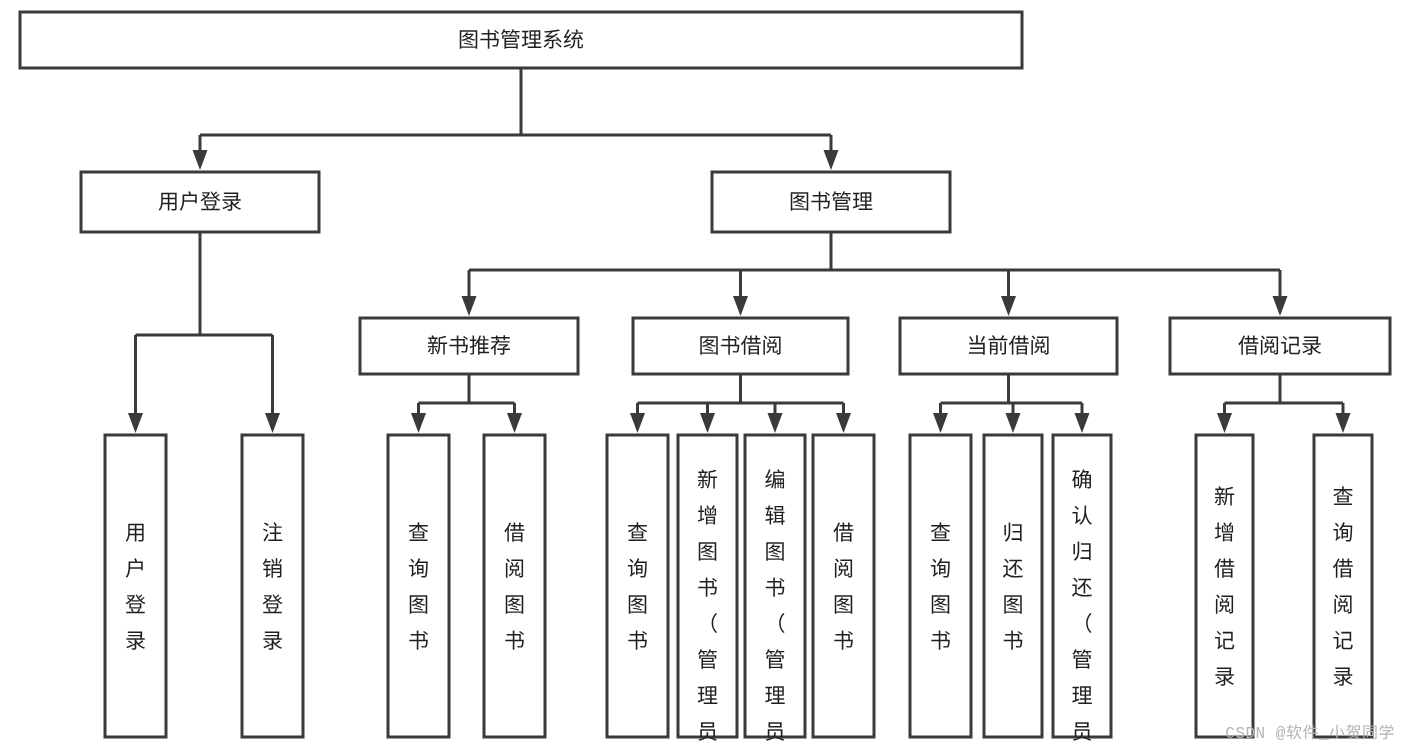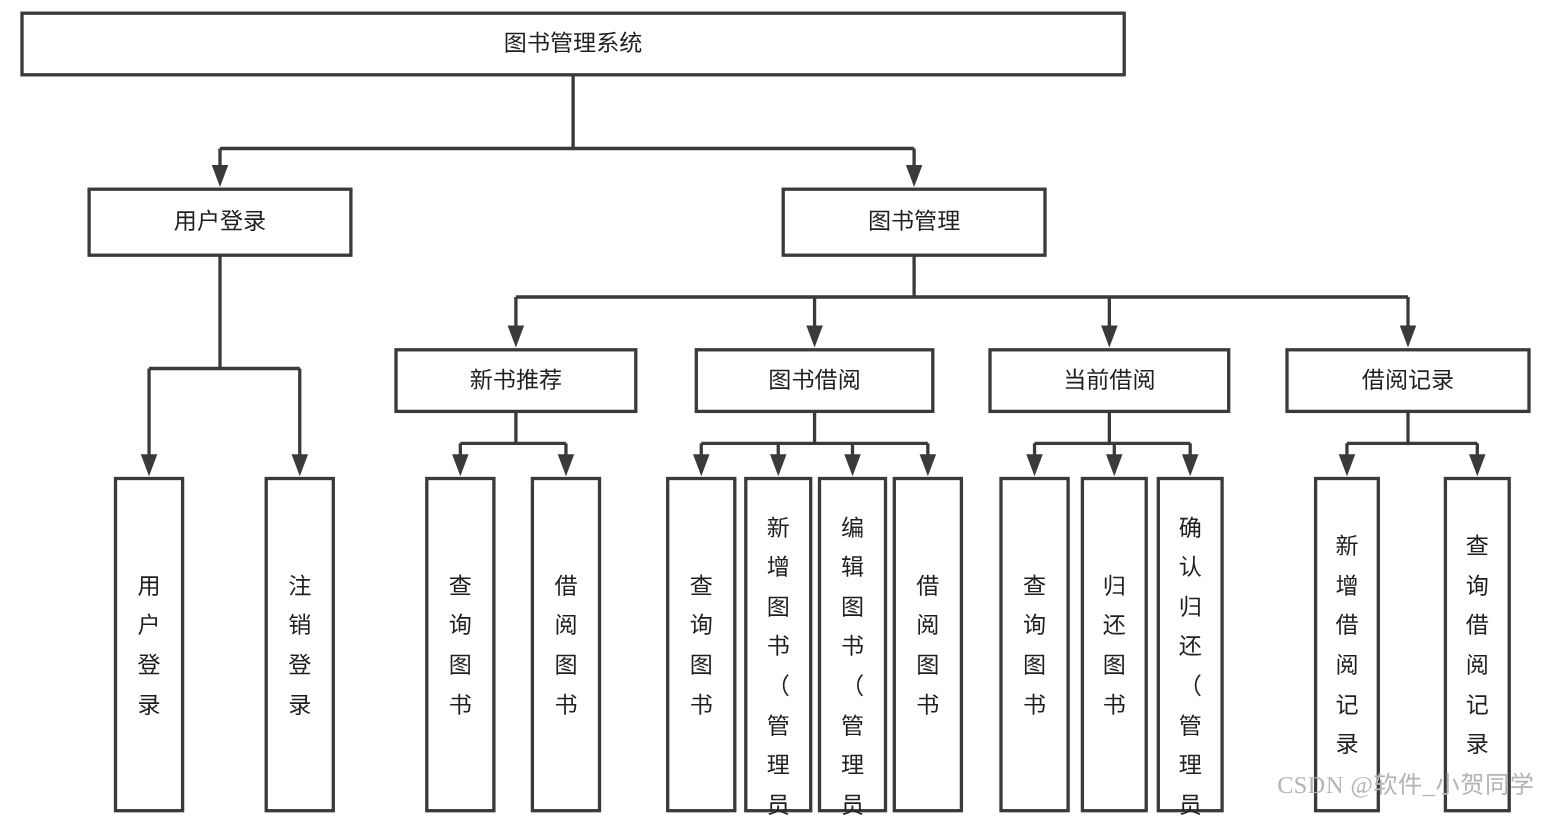--- a/index.html
+++ b/index.html
@@ -33,23 +33,23 @@
   .edge-line{
     stroke:#3a3a3a;
     stroke-width:3;
     fill:none;
     stroke-linecap:butt;
   }
   .edge-arrow{fill:#3a3a3a;stroke:none;}
 
   .watermark{
     position:absolute;
-    right:10px;bottom:20px;
-    font-family:Liberation Serif, serif;
-    font-size:22px;
+    right:10px;bottom:4px;
+    font-family:Liberation Mono, monospace;
+    font-size:16px;
     color:#b4b4b4;
     white-space:nowrap;
     letter-spacing:0.5px;
     pointer-events:none;
   }
 </style>
 </head>
 <body>
 
 <div id="diagram-root">

